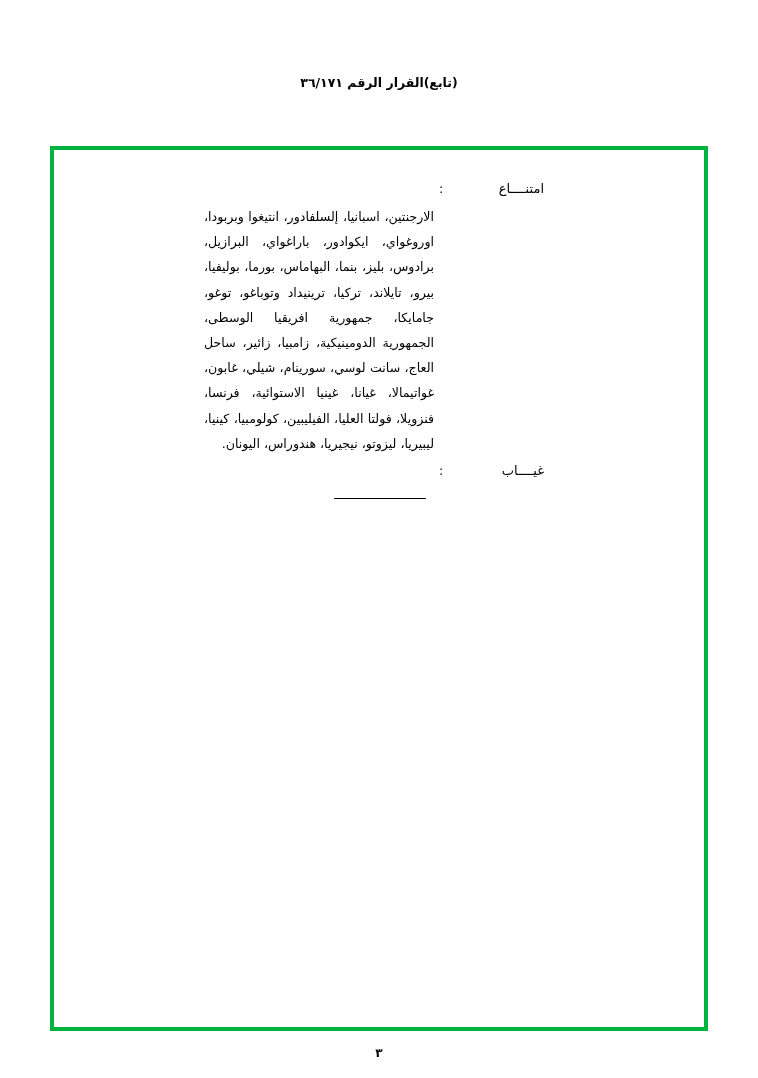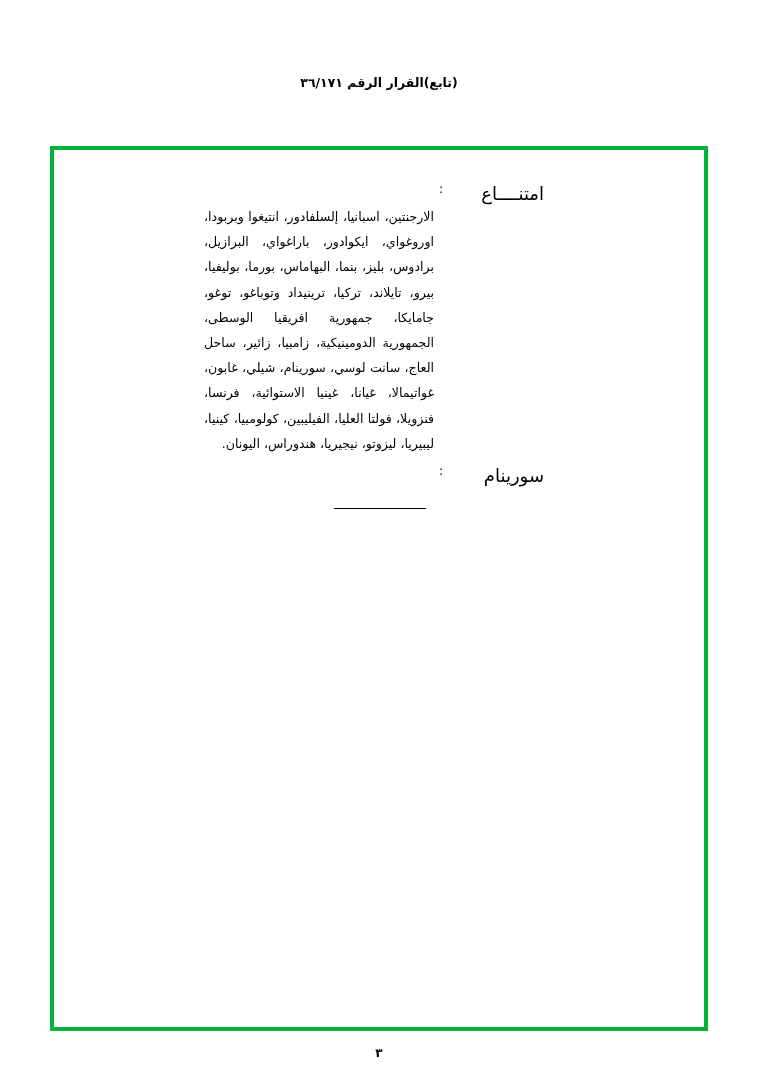--- a/index.html
+++ b/index.html
@@ -77,21 +77,21 @@
   .vote-row {
     display: flex;
     flex-direction: row;
     align-items: flex-start;
     margin-top: 2px;
     direction: rtl;
   }
   .vote-label {
     flex: 0 0 auto;
     width: 96px;
-    font-size: 18px;
+    font-size: 13px;
     line-height: 2.0;
     white-space: nowrap;
     text-align: justify;
     text-align-last: justify;
     padding-left: 4px;
     box-sizing: border-box;
   }
   .vote-colon {
     flex: 0 0 auto;
     width: 14px;
@@ -140,21 +140,21 @@
     <div class="content">
 
 
       <div class="vote-row">
         <div class="vote-label">امتنــــاع</div>
         <div class="vote-colon">:</div>
         <div class="vote-body">الارجنتين، اسبانيا، إلسلفادور، انتيغوا وبربودا، اوروغواي، ايكوادور، باراغواي، البرازيل، برادوس، بليز، بنما، البهاماس، بورما، بوليفيا، بيرو، تايلاند، تركيا، ترينيداد وتوباغو، توغو، جامايكا، جمهورية افريقيا الوسطى، الجمهورية الدومينيكية، زامبيا، زائير، ساحل العاج، سانت لوسي، سورينام، شيلي، غابون، غواتيمالا، غيانا، غينيا الاستوائية، فرنسا، فنزويلا، فولتا العليا، الفيليبين، كولومبيا، كينيا، ليبيريا، ليزوتو، نيجيريا، هندوراس، اليونان.</div>
       </div>
 
       <div class="vote-row">
-        <div class="vote-label">سورينام</div>
+        <div class="vote-label">غيــــاب</div>
         <div class="vote-colon">:</div>
       </div>
 
       <div class="rule"></div>
 
     </div>
   </div>
 
   <div class="footer">٣</div>
 

